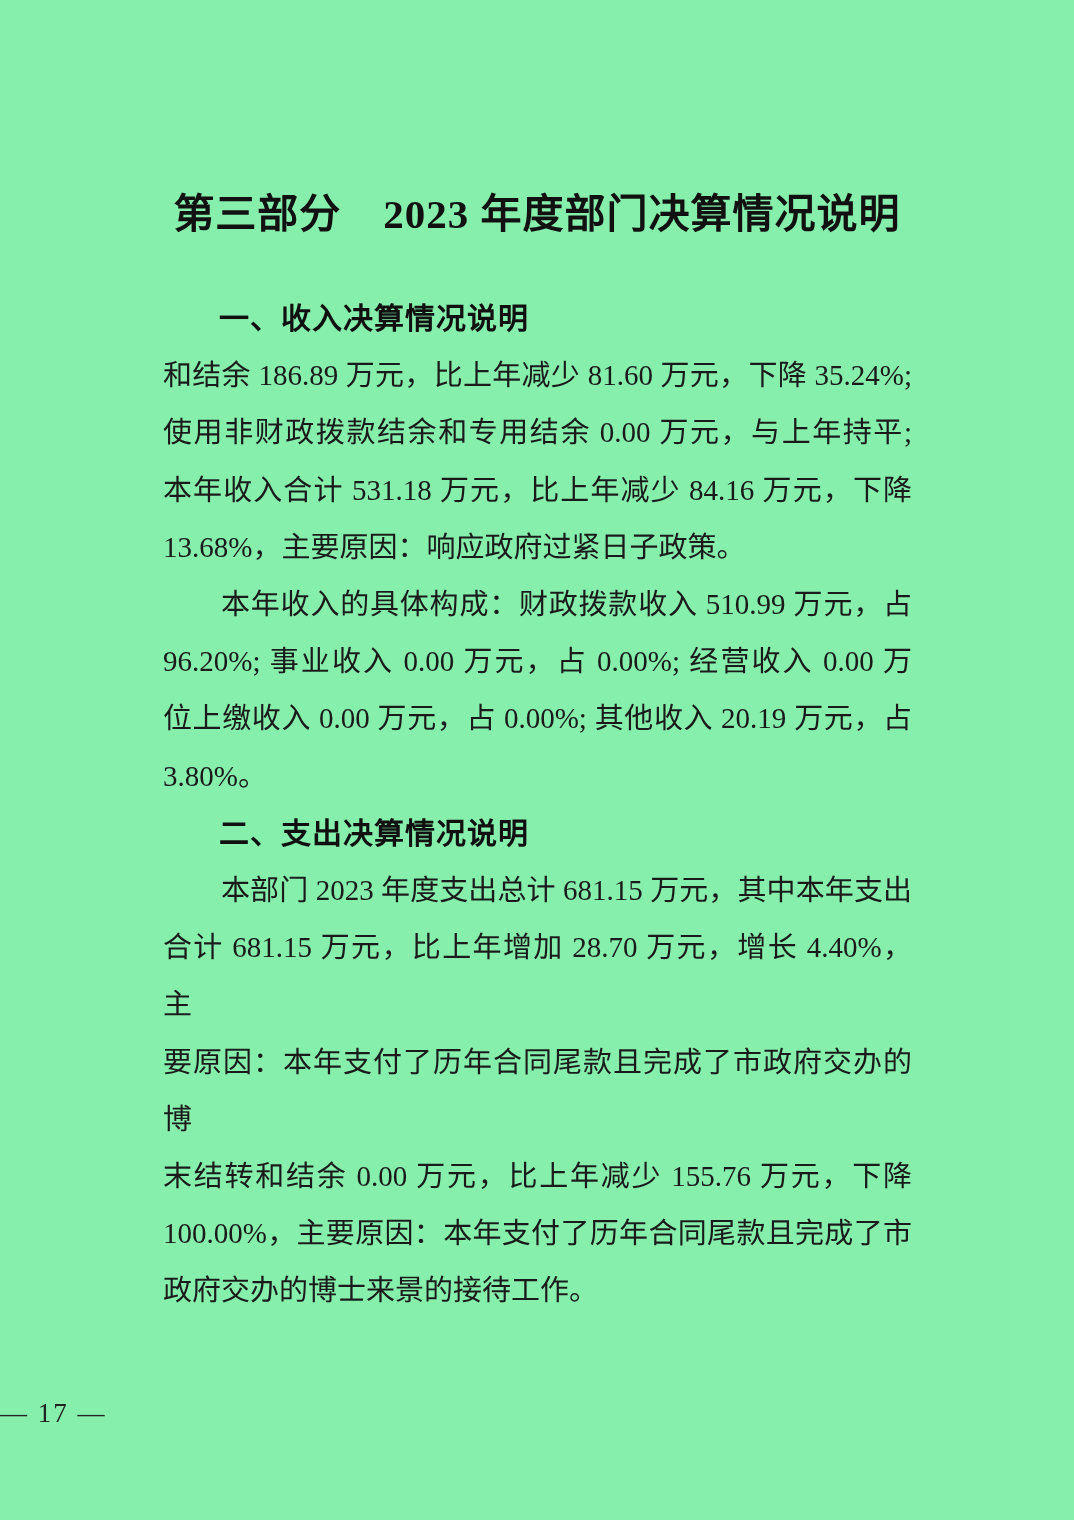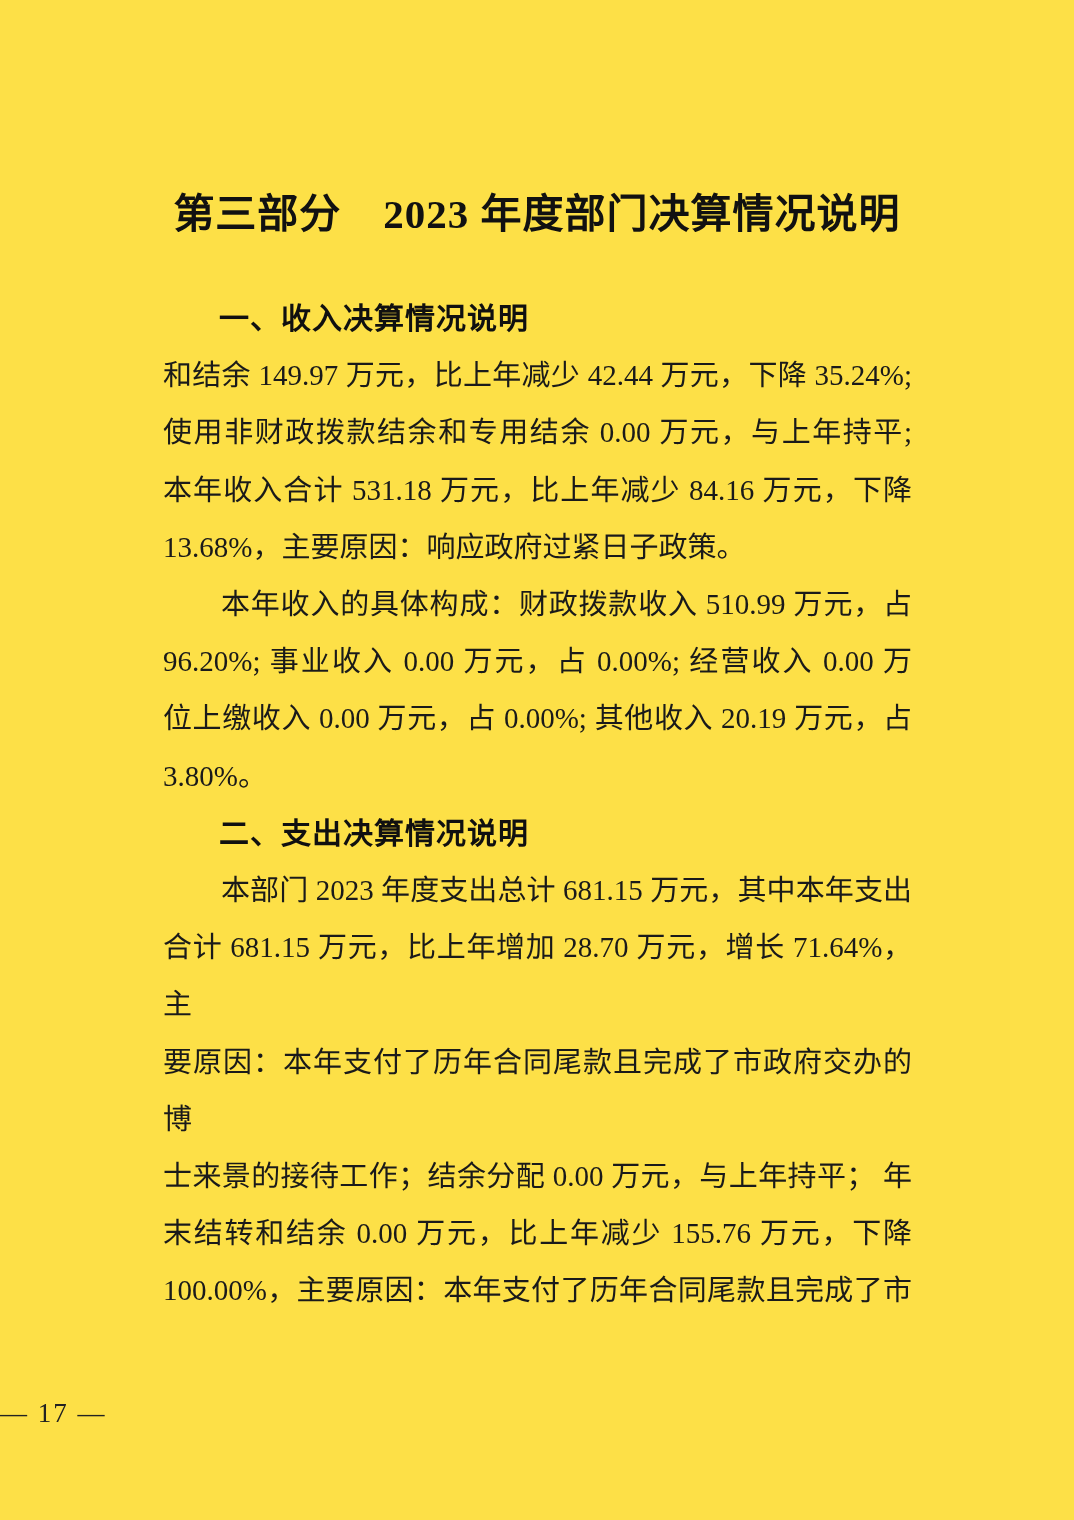--- a/index.html
+++ b/index.html
@@ -4,21 +4,21 @@
 <style>
   html, body {
     margin: 0;
     padding: 0;
     background: #ffffff;
   }
   .page {
     position: relative;
     width: 1074px;
     height: 1520px;
-    background: #fde047;
+    background: #86efac;
     color: #151515;
     font-family: "Liberation Serif", "DejaVu Serif", serif;
     overflow: hidden;
   }
   .doc-title {
     position: absolute;
     top: 180px;
     left: 0;
     width: 100%;
     margin: 0;
@@ -74,36 +74,36 @@
 <body>
 
 <div class="page">
 
   <h1 class="doc-title">第三部分　2023 年度部门决算情况说明</h1>
 
   <div class="content">
 
     <div class="line sec-heading">一、收入决算情况说明</div>
 
-    <div class="line">和结余 149.97 万元，比上年减少 42.44 万元，下降 35.24%;</div>
+    <div class="line">和结余 186.89 万元，比上年减少 81.60 万元，下降 35.24%;</div>
     <div class="line">使用非财政拨款结余和专用结余 0.00 万元，与上年持平;</div>
     <div class="line">本年收入合计 531.18 万元，比上年减少 84.16 万元，下降</div>
     <div class="line noj">13.68%，主要原因：响应政府过紧日子政策。</div>
 
     <div class="line indent">本年收入的具体构成：财政拨款收入 510.99 万元，占</div>
     <div class="line">96.20%; 事业收入 0.00 万元，占 0.00%; 经营收入 0.00 万</div>
     <div class="line">位上缴收入 0.00 万元，占 0.00%; 其他收入 20.19 万元，占</div>
     <div class="line noj">3.80%。</div>
 
     <div class="line sec-heading">二、支出决算情况说明</div>
 
     <div class="line indent">本部门 2023 年度支出总计 681.15 万元，其中本年支出</div>
-    <div class="line">合计 681.15 万元，比上年增加 28.70 万元，增长 71.64%，主</div>
+    <div class="line">合计 681.15 万元，比上年增加 28.70 万元，增长 4.40%，主</div>
     <div class="line">要原因：本年支付了历年合同尾款且完成了市政府交办的博</div>
-    <div class="line">士来景的接待工作；结余分配 0.00 万元，与上年持平； 年</div>
     <div class="line">末结转和结余 0.00 万元，比上年减少 155.76 万元，下降</div>
     <div class="line">100.00%，主要原因：本年支付了历年合同尾款且完成了市</div>
+    <div class="line noj">政府交办的博士来景的接待工作。</div>
 
   </div>
 
   <div class="footer">— 17 —</div>
 
 </div>
 
 </body></html>

